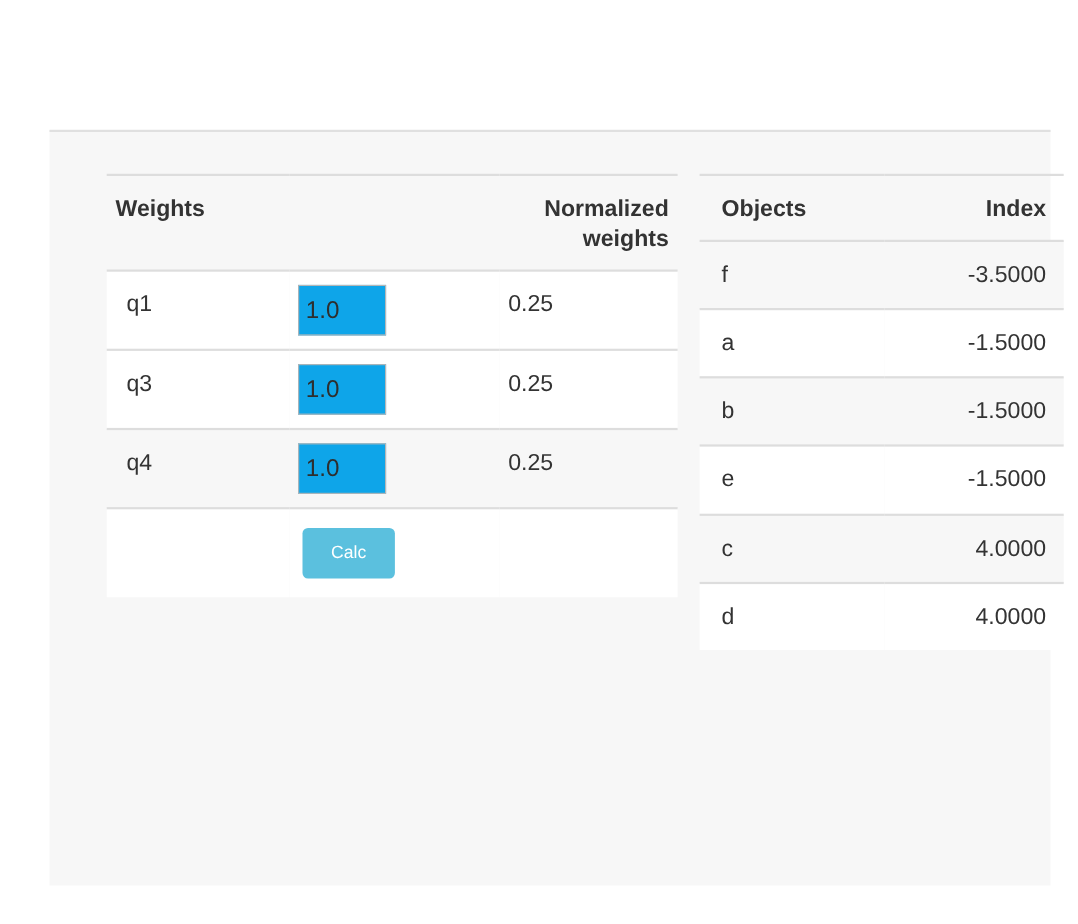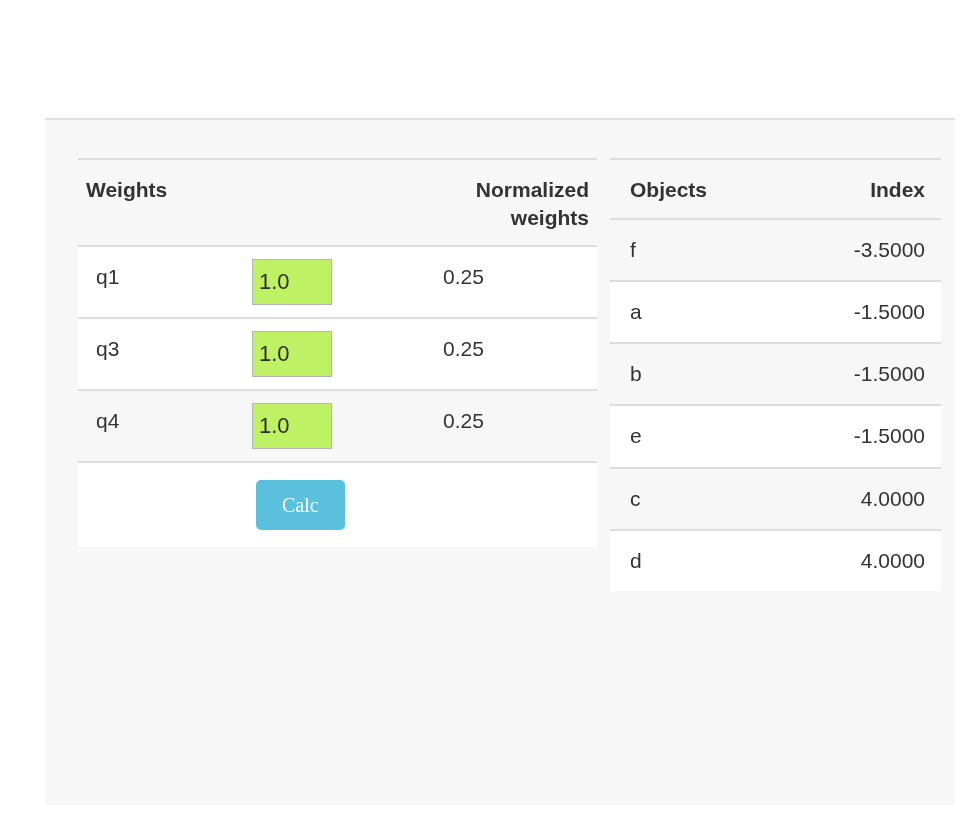--- a/index.html
+++ b/index.html
@@ -71,69 +71,69 @@
     color: #333333;
     padding: 17px 8px 17px 8px;
     border-top: 2px solid #dddddd;
     vertical-align: top;
     line-height: 1.25;
   }
 
   
   .weights-table {
     position: absolute;
-    left: 33px;
+    left: 52px;
     top: 38px;
     width: 471px;
   }
   .weights-table th.col-weights { text-align: left;  width: 150px; }
   .weights-table th.col-input   { text-align: left;  width: 175px; }
   .weights-table th.col-norm    { text-align: right; width: 146px; }
 
   .weights-table td.cell-label  { text-align: left;  padding-left: 18px; }
   .weights-table td.cell-input  { text-align: left;  padding-top: 12px; padding-bottom: 12px; }
   .weights-table td.cell-norm   { }
 
   .weights-table tr.row-odd  td { background: #ffffff; }
   .weights-table tr.row-even td { background: #f7f7f7; }
   .weights-table tr.row-action td { background: #ffffff; border-top: 2px solid #dddddd; }
 
   .weight-input {
     width: 80px;
     height: 46px;
     box-sizing: border-box;
     border: 1px solid #b6b6b6;
-    background: #bef264;
+    background: #0ea5e9;
     font-family: "Liberation Sans", sans-serif;
     font-size: 22px;
     color: #2e2e2e;
     padding: 2px 6px;
     border-radius: 0;
     outline: none;
   }
 
   .calc-cell { text-align: left; padding-top: 18px; padding-bottom: 20px; }
   .calc-button {
     display: inline-block;
     background: #5bc0de;
     color: #ffffff;
     border: none;
     border-radius: 5px;
-    font-family: Liberation Serif, serif;
-    font-size: 20px;
+    font-family: Liberation Sans, sans-serif;
+    font-size: 16px;
     line-height: 1;
     padding: 15px 26px;
     cursor: pointer;
     margin-left: 4px;
   }
 
   
   .index-table {
     position: absolute;
-    left: 565px;
+    left: 591px;
     top: 38px;
     width: 279px;
   }
   .index-table th.col-objects { text-align: left;  width: 140px; padding-left: 20px; }
   .index-table th.col-index   { text-align: right; width: 139px; padding-right: 16px; margin-top: 16px; }
 
   .index-table td.cell-object { text-align: left;  padding-left: 20px; }
   .index-table td.cell-value  { text-align: right; padding-right: 16px; }
 
   .index-table tr.row-odd  td { background: #f7f7f7; }

